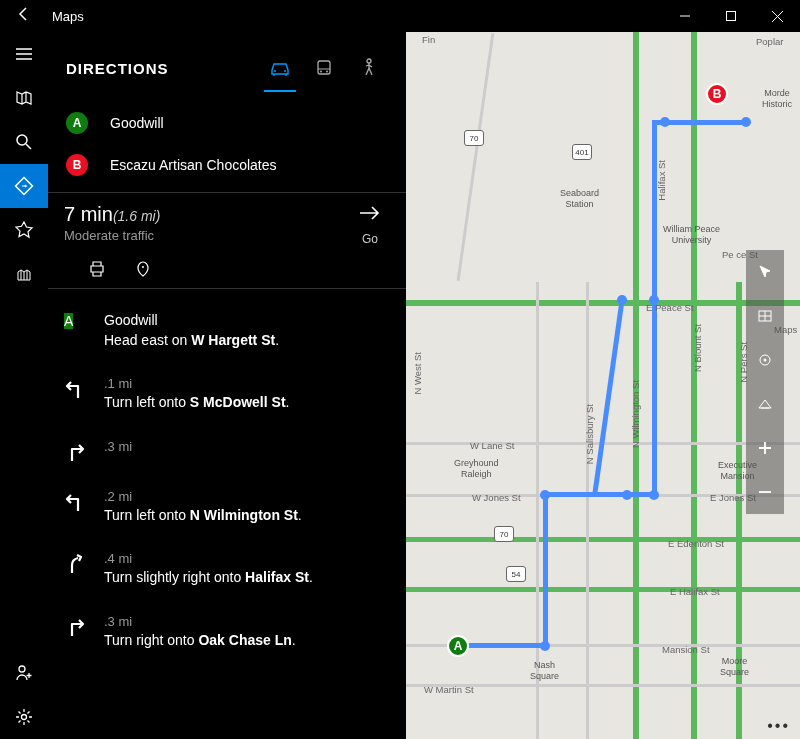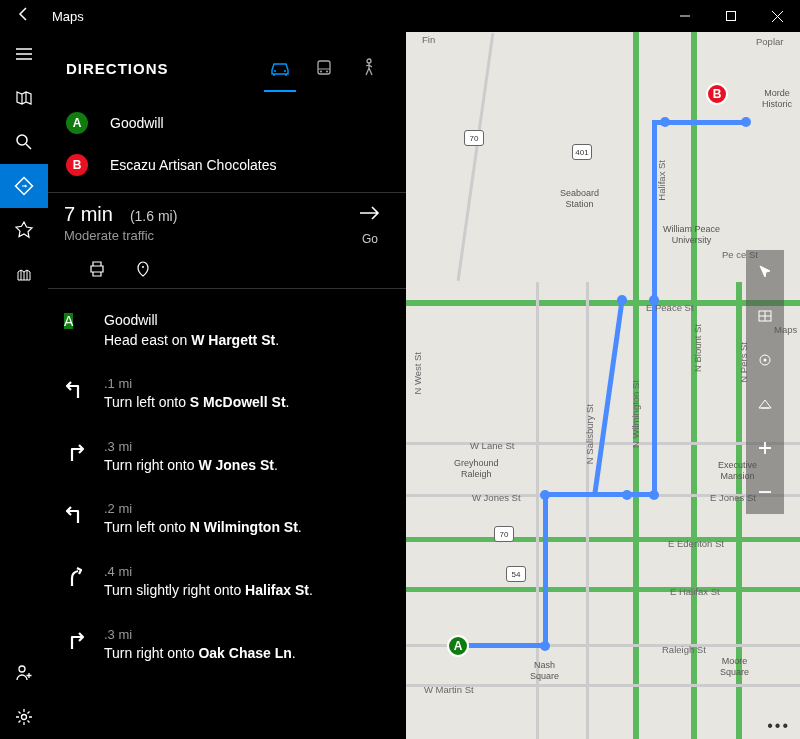--- a/index.html
+++ b/index.html
@@ -120,21 +120,21 @@
     border-top: 1px solid #333;
     border-bottom: 1px solid #333;
     padding: 10px 16px 10px 16px;
   }
   .summary-row {
     display: flex;
     align-items: flex-start;
   }
   .summary-text { flex: 1; }
   .summary-time { font-size: 20px; }
-  .summary-time .dist { font-size: 14px; color: #ccc; margin-left: 17px; }
+  .summary-time .dist { font-size: 14px; color: #ccc; margin-left: 0; font-style: italic; }
   .summary-traffic { font-size: 13px; color: #999; margin-top: 2px; }
   .go-col {
     width: 40px;
     text-align: center;
   }
   .go-col .arrow { font-size: 20px; }
   .go-col .go-label { font-size: 12px; color: #ccc; margin-top: 4px; }
   .summary-icons {
     display: flex;
     gap: 28px;
@@ -408,21 +408,20 @@
           </div>
         </div>
         <div class="step">
           <div class="turn">
             <svg viewBox="0 0 22 22">
               <path d="M8 20V8h10m-3-4l4 4-4 4" stroke="#fff" stroke-width="2.2" fill="none" stroke-linejoin="round"></path>
             </svg>
           </div>
           <div class="body">
             <div class="dist">.3 mi</div>
-            <div class="instr"><span>Turn right onto </span><span class="road">W Jones St</span><span>.</span></div>
           </div>
         </div>
         <div class="step">
           <div class="turn">
             <svg viewBox="0 0 22 22">
               <path d="M14 20V8H4m3-4L3 8l4 4" stroke="#fff" stroke-width="2.2" fill="none" stroke-linejoin="round"></path>
             </svg>
           </div>
           <div class="body">
             <div class="dist">.2 mi</div>
@@ -503,21 +502,21 @@
     <div class="maplabel" style="left:66px;top:460px">W   Jones    St</div>
     <div class="maplabel" style="left:304px;top:460px">E  Jones St</div>
     <div class="maplabel v" style="left:178px;top:372px">N Salisbury St</div>
     <div class="maplabel v" style="left:224px;top:348px">N  Wilmington  St</div>
     <div class="maplabel v" style="left:250px;top:128px">Halifax  St</div>
     <div class="maplabel v" style="left:286px;top:292px">N  Blount  St</div>
     <div class="maplabel v" style="left:332px;top:310px">N  Pers       St</div>
     <div class="poi" style="left:312px;top:428px">Executive<br>Mansion</div>
     <div class="maplabel" style="left:262px;top:506px">E  Edenton  St</div>
     <div class="maplabel" style="left:264px;top:554px">E  Halifax  St</div>
-    <div class="maplabel" style="left:256px;top:612px">Raleigh  St</div>
+    <div class="maplabel" style="left:256px;top:612px">Mansion  St</div>
     <div class="maplabel" style="left:18px;top:652px">W  Martin  St</div>
     <div class="poi" style="left:124px;top:628px">Nash<br>Square</div>
     <div class="poi" style="left:314px;top:624px">Moore<br>Square</div>
     <div class="shield" style="left:58px;top:98px">70</div>
     <div class="shield" style="left:88px;top:494px">70</div>
     <div class="shield" style="left:100px;top:534px">54</div>
     <div class="shield" style="left:166px;top:112px">401</div>
 
     <div class="maptoolbar">
       <div class="maptb-btn">

